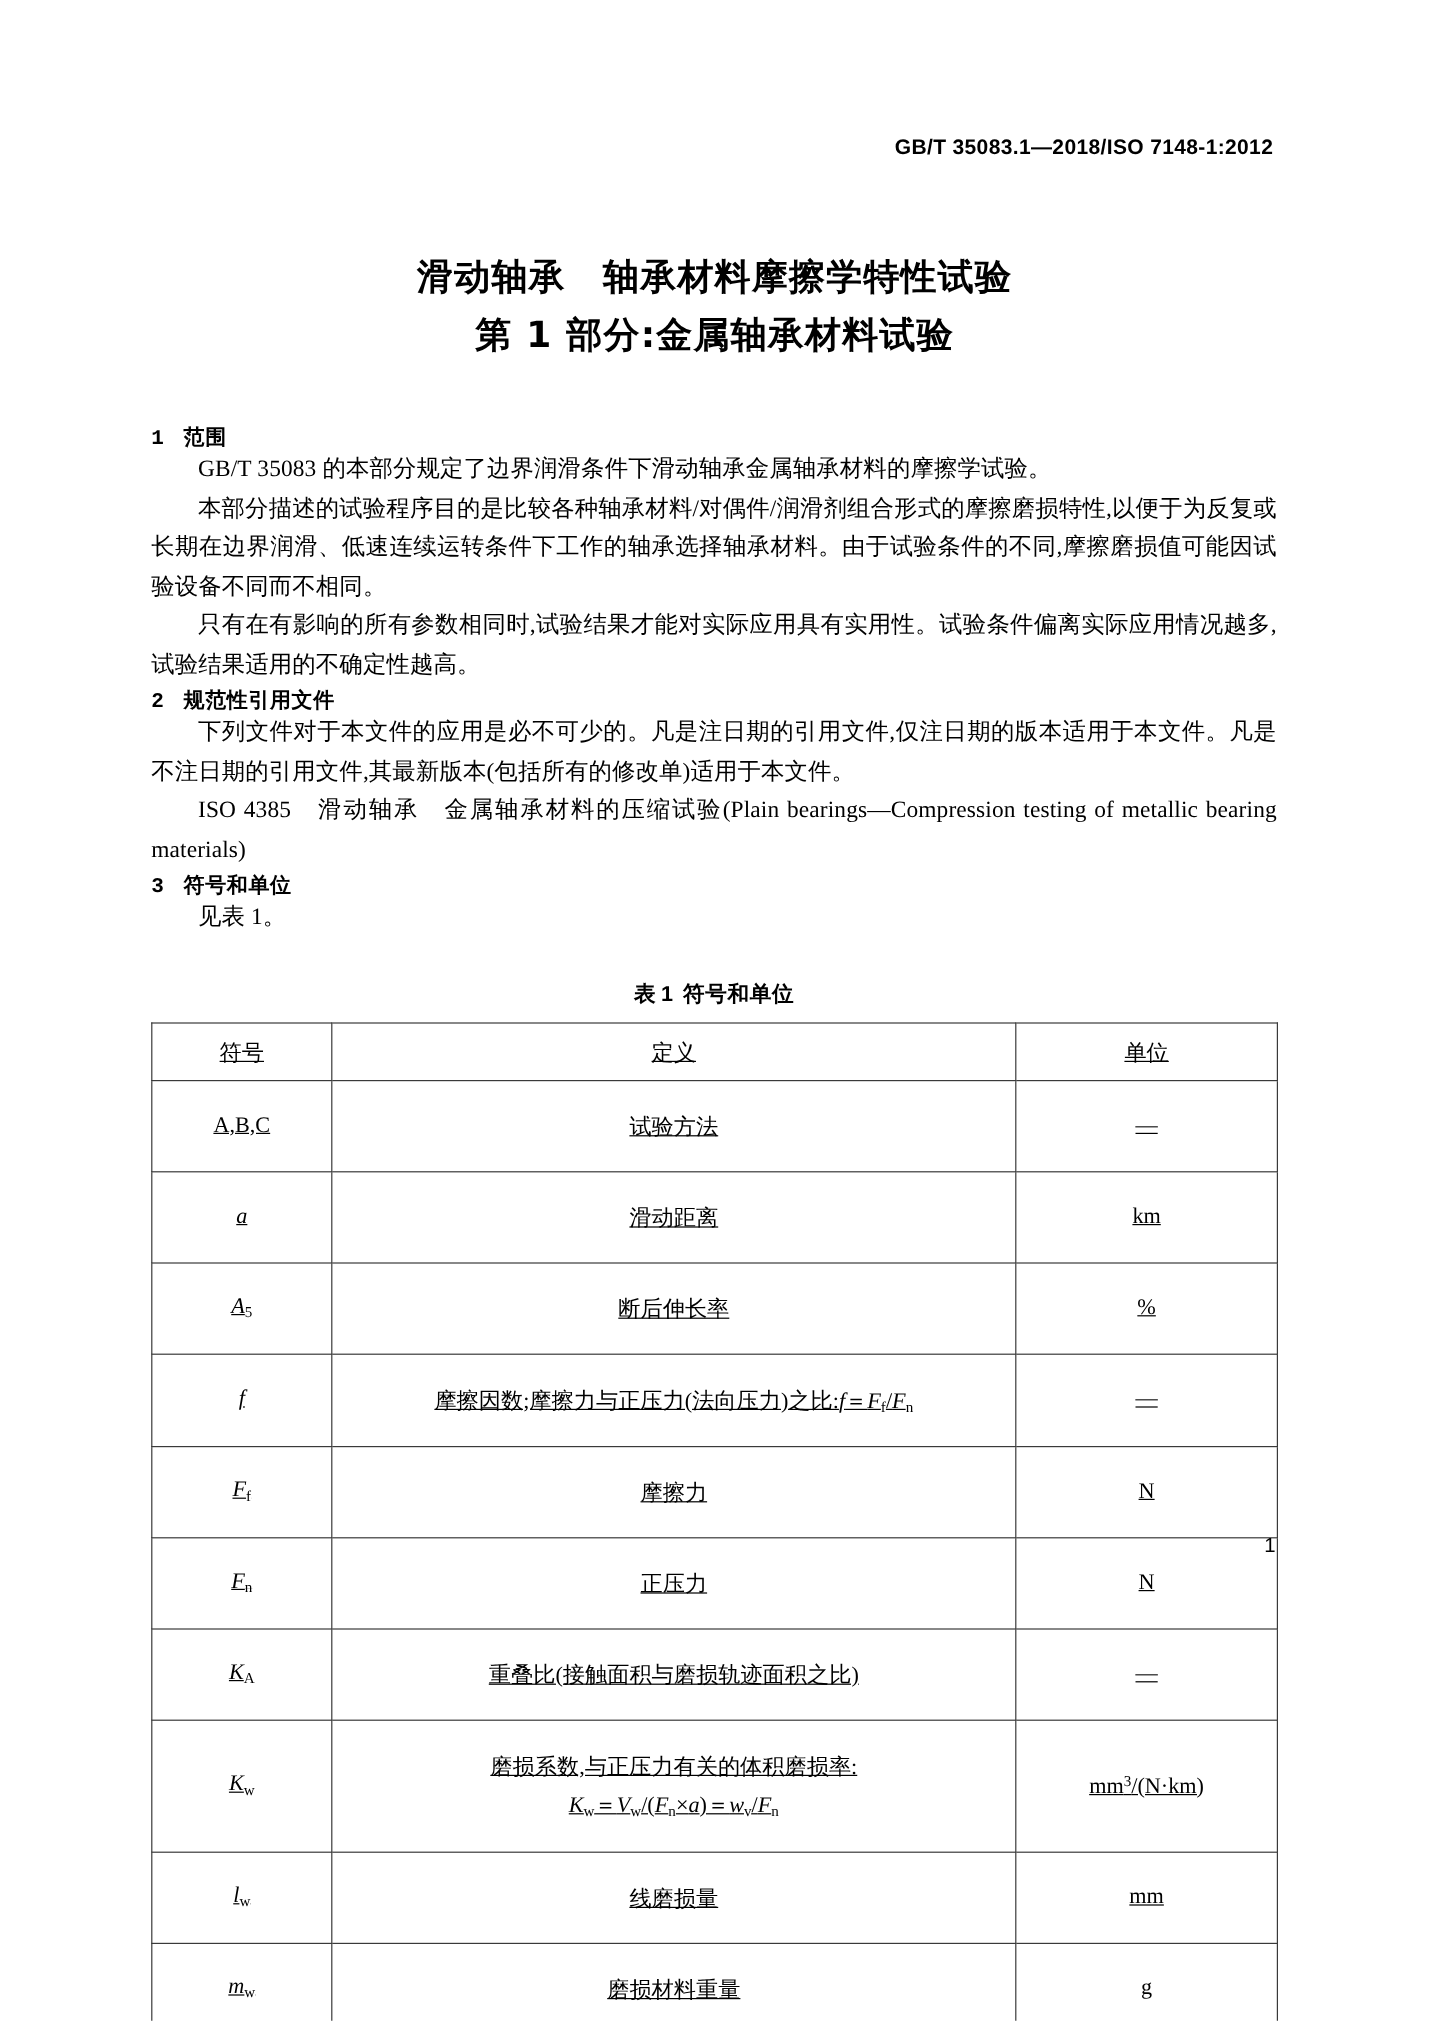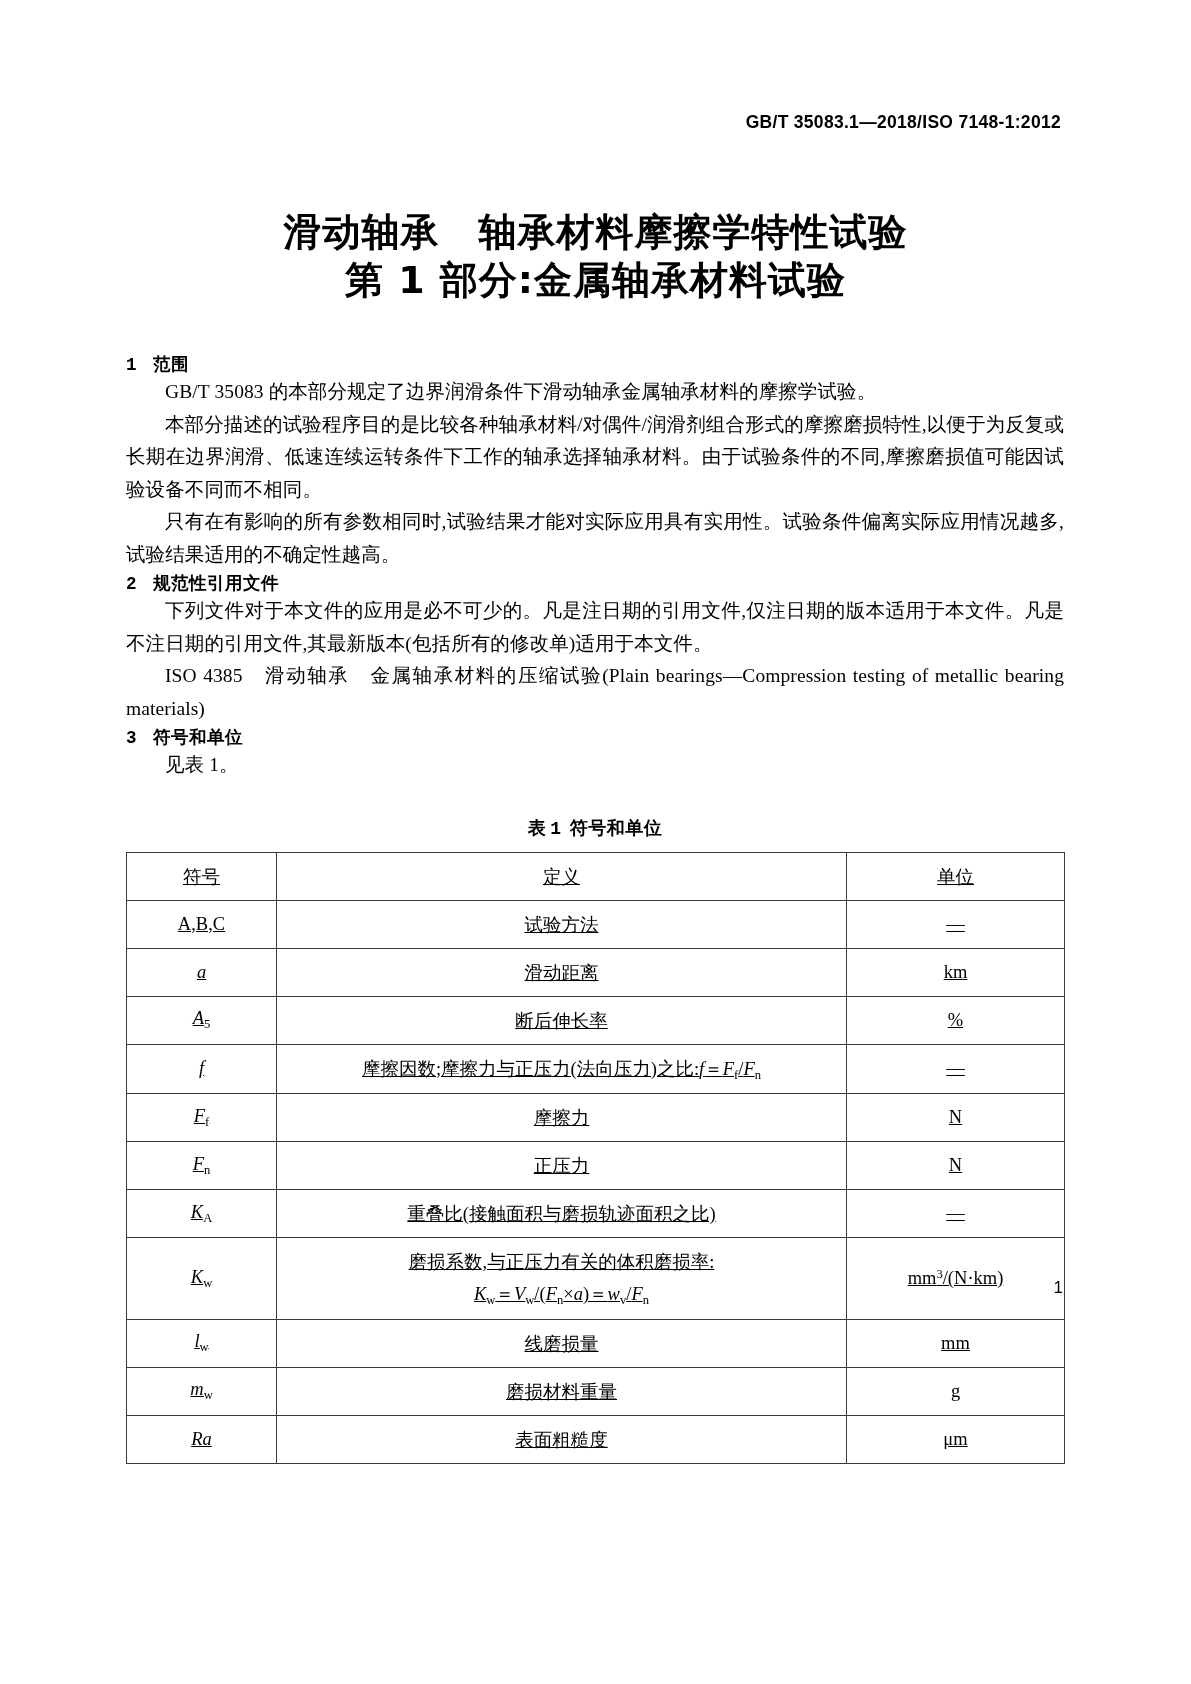--- a/index.html
+++ b/index.html
@@ -35,21 +35,21 @@
   
   .title-block {
     position: absolute;
     left: 0; right: 0;
     top: 208px;
     text-align: center;
   }
   .title-line {
     font-family: "DejaVu Sans", "Liberation Sans", sans-serif;
     font-weight: bold;
-    font-size: 38px;
+    font-size: 30px;
     letter-spacing: 1px;
     line-height: 48px;
   }
   
   .content {
     position: absolute;
     left: 126px;
     top: 352px;
     width: 938px;
   }
@@ -69,42 +69,42 @@
     line-height: 32.5px;
     text-align: justify;
     text-justify: inter-character;
     text-indent: 2em;
     letter-spacing: 0.1px;
   }
   .after-head { margin-top: 28px; }
   
   .tbl-caption {
     text-align: center;
-    font-family: Liberation Mono, monospace;
+    font-family: Liberation Sans, sans-serif;
     font-weight: bold;
     font-size: 18px;
     margin-top: 34px;
     letter-spacing: 0.5px;
   }
   .tbl-caption .capnum { margin: 0 8px 0 4px; }
   
   table.symtbl {
     margin-top: 12px;
     border-collapse: collapse;
     width: 938px;
     table-layout: fixed;
     text-decoration: underline;
   }
   table.symtbl col.c1 { width: 150px; }
   table.symtbl col.c2 { width: 570px; }
   table.symtbl col.c3 { width: 218px; }
   table.symtbl th, table.symtbl td {
     border: 1px solid #3a3a3a;
     font-size: 18.5px;
-    padding: 11px 10px;
+    padding: 25px 10px;
     vertical-align: middle;
   }
   table.symtbl thead th {
     text-align: center;
     font-weight: normal;
     padding: 11px 10px;
   }
   table.symtbl tbody tr { height: 41px; }
   td.sym { text-align: center; white-space: nowrap; }
   td.def { text-align: center; padding-left: 16px; }

